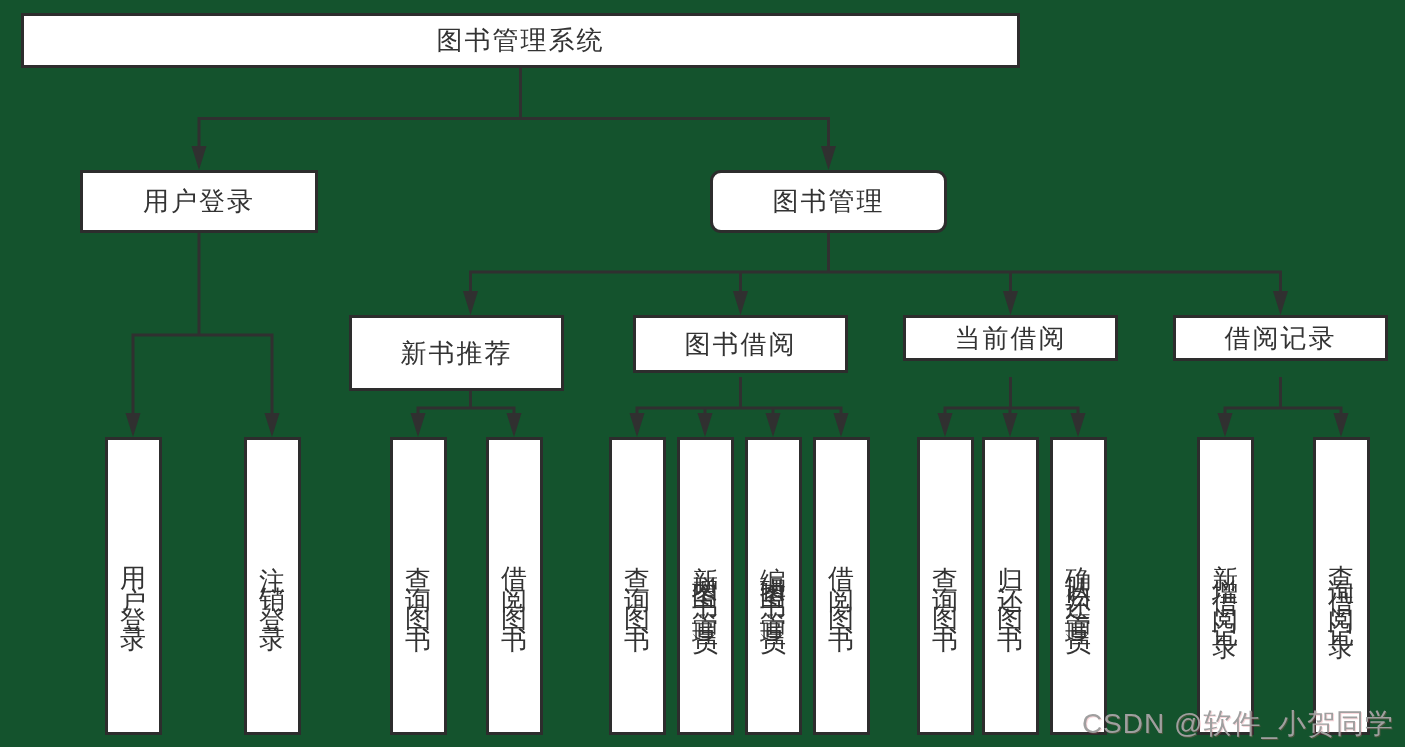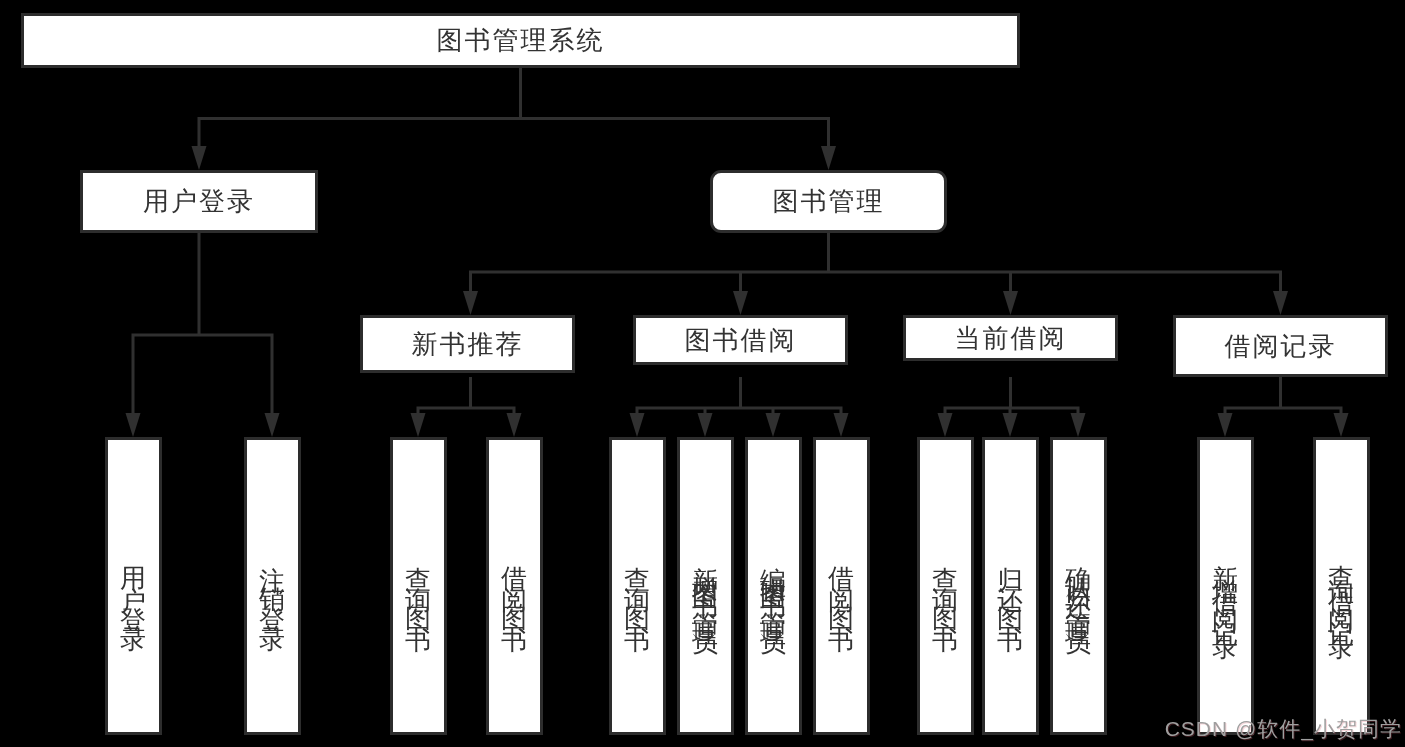--- a/index.html
+++ b/index.html
@@ -1,36 +1,36 @@
 <!DOCTYPE html>
 <html><head>
 <meta charset="utf-8">
 <style>
   html,body{margin:0;padding:0;background:#ffffff;}
   body{font-family:"Liberation Sans","DejaVu Sans",sans-serif;}
-  #stage{position:relative;width:1405px;height:747px;background:#000000;overflow:hidden;}
+  #stage{position:relative;width:1405px;height:747px;background:#14532d;overflow:hidden;}
   #wires{position:absolute;left:0;top:0;z-index:1;}
   .box{
     position:absolute;z-index:2;box-sizing:border-box;
     background:#ffffff;border:3px solid #2d2d2d;
     display:flex;align-items:center;justify-content:center;
     color:#333333;font-size:26px;letter-spacing:2px;
     white-space:nowrap;
   }
   .leaf{width:57px;top:437px;height:298px;}
   .vtext{
     writing-mode:vertical-rl;text-orientation:mixed;
     font-size:26px;color:#333333;line-height:1;
   }
   .v4 .vtext{letter-spacing:20px;}
   .v6 .vtext{letter-spacing:14px;}
   .v8 .vtext{letter-spacing:9px;}
   .watermark{
-    position:absolute;right:3px;bottom:4px;z-index:3;
-    font-size:21px;color:#9f9f9f;letter-spacing:1px;
+    position:absolute;right:11px;bottom:4px;z-index:3;
+    font-size:28px;color:#9f9f9f;letter-spacing:1px;
     text-shadow:1px 1px 0 rgba(231,101,115,0.25);
     text-align:right;
   }
 </style>
 </head>
 <body>
 
 <div id="stage">
 
   <svg id="wires" width="1405" height="747" viewBox="0 0 1405 747">
@@ -77,30 +77,30 @@
     <span>图书管理系统</span>
   </div>
 
   <div class="box" style="left:80px;top:170px;width:238px;height:63px;">
     <span>用户登录</span>
   </div>
   <div class="box" style="left:710px;top:170px;width:237px;height:63px;border-radius:11px;">
     <span>图书管理</span>
   </div>
 
-  <div class="box" style="left:360px;top:315px;width:215px;height:58px;">
+  <div class="box" style="left:349px;top:315px;width:215px;height:76px;">
     <span>新书推荐</span>
   </div>
-  <div class="box" style="left:633px;top:315px;width:215px;height:50px;">
+  <div class="box" style="left:633px;top:315px;width:215px;height:58px;">
     <span>图书借阅</span>
   </div>
   <div class="box" style="left:903px;top:315px;width:215px;height:46px;">
     <span>当前借阅</span>
   </div>
-  <div class="box" style="left:1173px;top:315px;width:215px;height:62px;">
+  <div class="box" style="left:1173px;top:315px;width:215px;height:46px;">
     <span>借阅记录</span>
   </div>
 
   <div class="box leaf v4" style="left:105px;">
     <span class="vtext">用户登录</span>
   </div>
   <div class="box leaf v4" style="left:244px;">
     <span class="vtext">注销登录</span>
   </div>
 

